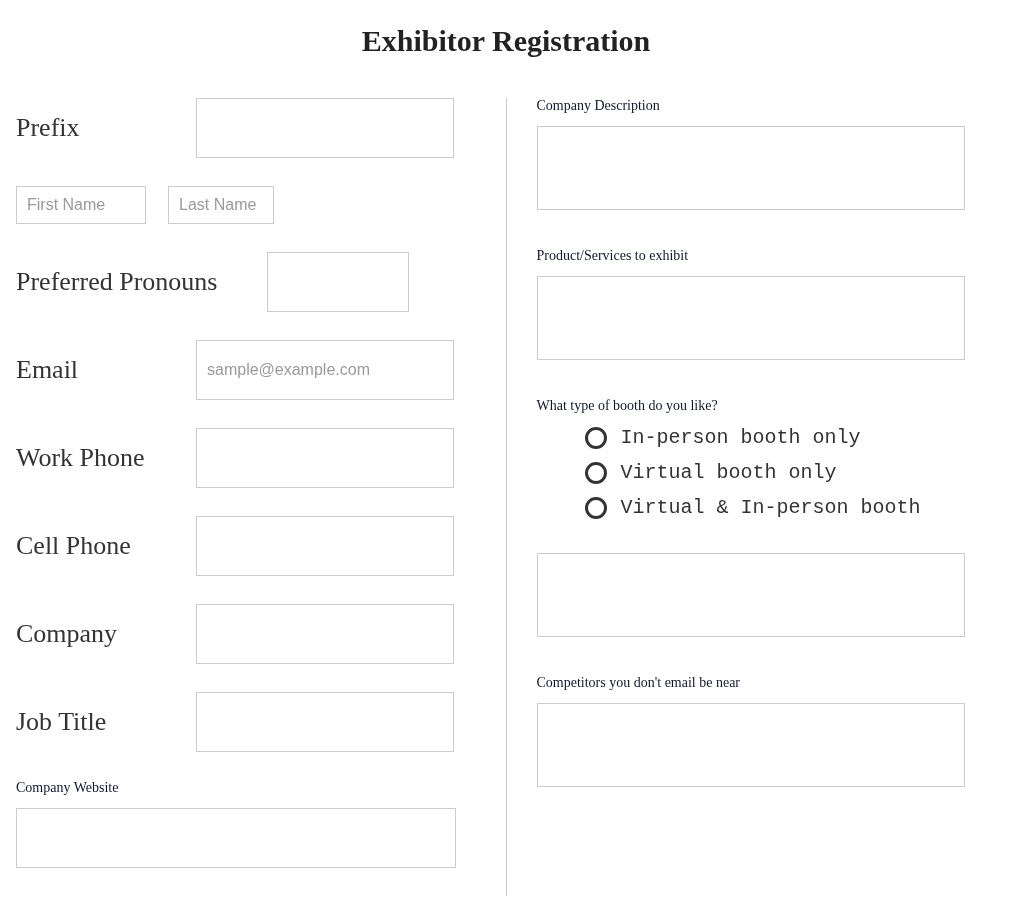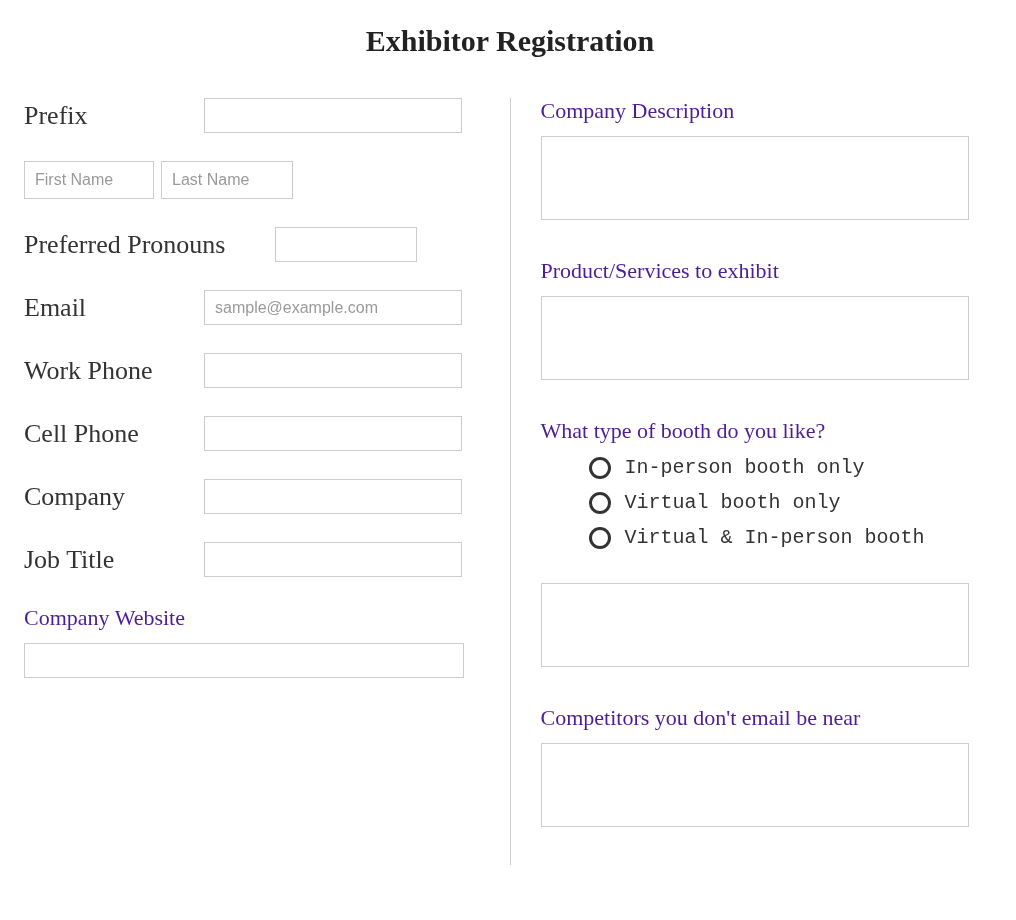--- a/index.html
+++ b/index.html
@@ -5,21 +5,21 @@
     * { box-sizing: border-box; margin: 0; padding: 0; }
     body {
       font-family: Georgia, "Times New Roman", serif;
       background: #fff;
       color: #333;
       width: 1016px;
       height: 920px;
       overflow: hidden;
     }
     .page {
-      padding: 24px 20px 0 24px;
+      padding: 24px 20px 0 16px;
     }
     .title {
       text-align: center;
       font-size: 30px;
       font-weight: 700;
       margin-bottom: 40px;
       color: #222;
     }
     .columns {
       display: flex;
@@ -42,59 +42,59 @@
       font-size: 26px;
       color: #333;
       padding-right: 10px;
     }
     .label-fixed {
       width: 180px;
       flex: 0 0 180px;
     }
     .input-text {
       border: 1px solid #ccc;
-      height: 35px;
+      height: 60px;
       font-size: 16px;
       padding: 6px 10px;
       background: #fff;
       font-family: "Helvetica Neue", Arial, sans-serif;
       color: #333;
     }
     .input-text::placeholder {
       color: #9a9a9a;
     }
     .input-default {
       width: 258px;
     }
     .name-inputs {
       display: flex;
-      gap: 7px;
+      gap: 22px;
       border-radius: 8px;
     }
     .name-inputs .input-text {
       width: 130px;
       height: 38px;
     }
     .name-inputs .last {
-      width: 132px;
+      width: 106px;
     }
     .pronouns-row .label {
       width: auto;
       flex: none;
       margin-right: 40px;
     }
     .pronouns-row .input-text {
       width: 142px;
     }
     .block-field {
       margin-bottom: 28px;
     }
     .block-label {
-      font-size: 22px;
-      color: #4c1d95;
+      font-size: 14px;
+      color: #0f172a;
       margin-bottom: 12px;
     }
     .input-full {
       width: 100%;
       max-width: 440px;
     }
     .textarea {
       border: 1px solid #ccc;
       width: 100%;
       max-width: 428px;

